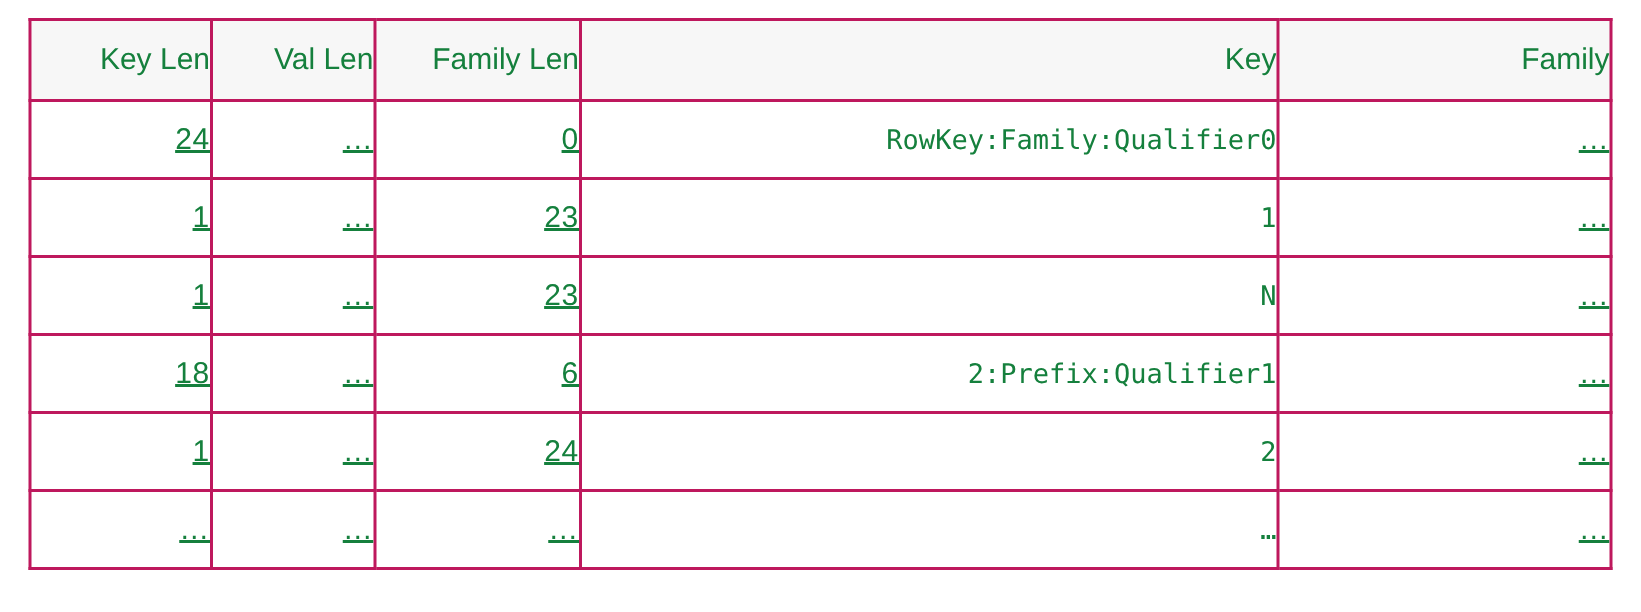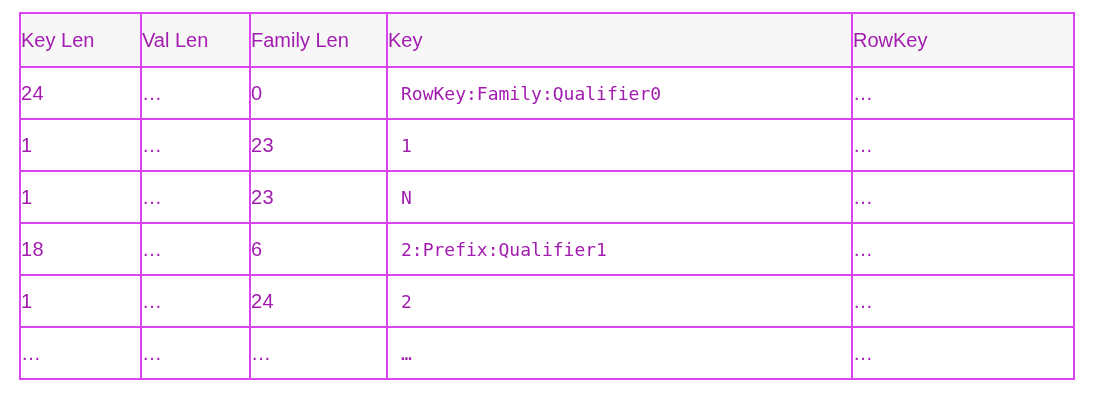--- a/index.html
+++ b/index.html
@@ -14,24 +14,24 @@
     position: absolute;
     left: 19px;
     top: 12px;
   }
   table.data-table {
     border-collapse: collapse;
     table-layout: fixed;
   }
   .data-table th,
   .data-table td {
-    border: 2px solid #d946ef;
-    text-align: left;
+    border: 2px solid #be185d;
+    text-align: right;
     vertical-align: middle;
-    color: #a21caf;
+    color: #15803d;
     font-size: 20px;
     font-weight: 400;
     padding: 0;
     overflow: hidden;
     white-space: nowrap;
   }
   .data-table th {
     background: #f7f7f7;
     height: 52px; 
   }
@@ -40,41 +40,42 @@
     height: 50px; 
   }
   .data-table td.mono {
     font-family: "DejaVu Sans Mono", monospace;
     font-size: 18px;
     padding-left: 13px;
   }
   .data-table td.num,
   .data-table td.val {
     letter-spacing: 0.5px;
+    text-decoration: underline;
   }
 </style>
 </head>
 <body>
 
 <div class="table-wrap">
   <table class="data-table">
     <colgroup>
       <col style="width:121px">
       <col style="width:109px">
       <col style="width:137px">
       <col style="width:465px">
       <col style="width:222px">
     </colgroup>
     <thead>
       <tr>
         <th>Key Len</th>
         <th>Val Len</th>
         <th>Family Len</th>
         <th>Key</th>
-        <th>RowKey</th>
+        <th>Family</th>
       </tr>
     </thead>
     <tbody>
       <tr>
         <td class="num">24</td>
         <td class="num">…</td>
         <td class="num">0</td>
         <td class="mono">RowKey:Family:Qualifier0</td>
         <td class="val">…</td>
       </tr>

